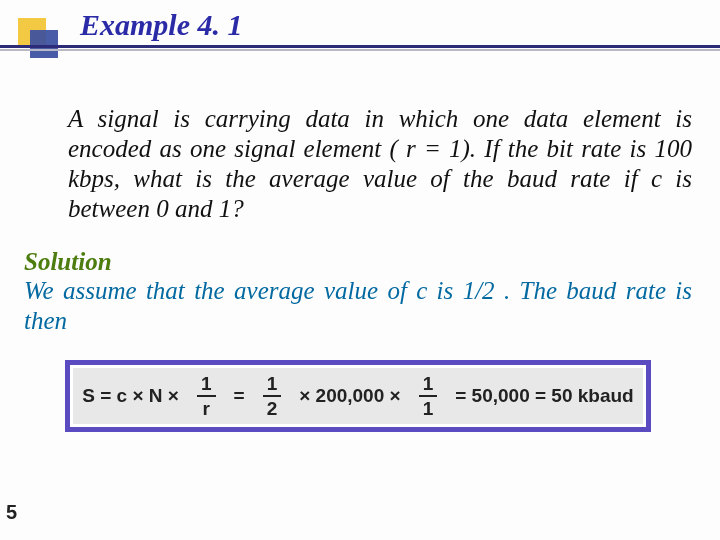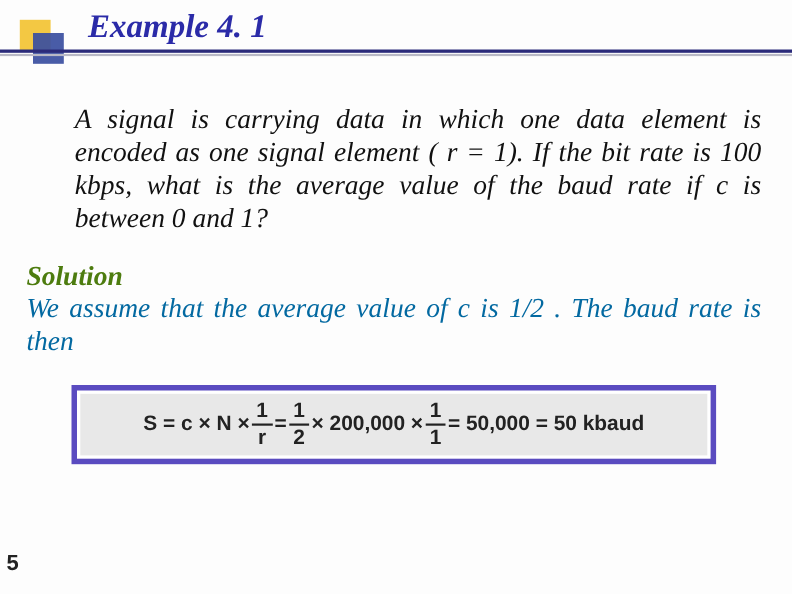--- a/index.html
+++ b/index.html
@@ -8,20 +8,21 @@
     width: 720px;
     height: 540px;
     font-family: Georgia, 'Times New Roman', serif;
     background: #fdfdfd;
     position: relative;
     overflow: hidden;
   }
   .header {
     position: relative;
     height: 60px;
+    padding-top: 10px;
     text-decoration: underline;
   }
   .header-logo {
     position: absolute;
     left: 18px;
     top: 18px;
     width: 40px;
     height: 40px;
   }
   .logo-yellow {
@@ -105,21 +106,21 @@
   .formula-box-inner {
     background: #e8e8e8;
     padding: 6px 10px;
     font-family: Arial, sans-serif;
     font-size: 19px;
     font-weight: bold;
     color: #222;
     display: flex;
     align-items: center;
     justify-content: center;
-    gap: 0;
+    gap: 16px;
     white-space: nowrap;
   }
   .frac {
     display: inline-flex;
     flex-direction: column;
     align-items: center;
     vertical-align: middle;
     line-height: 1;
     margin: 0 2px;
   }

